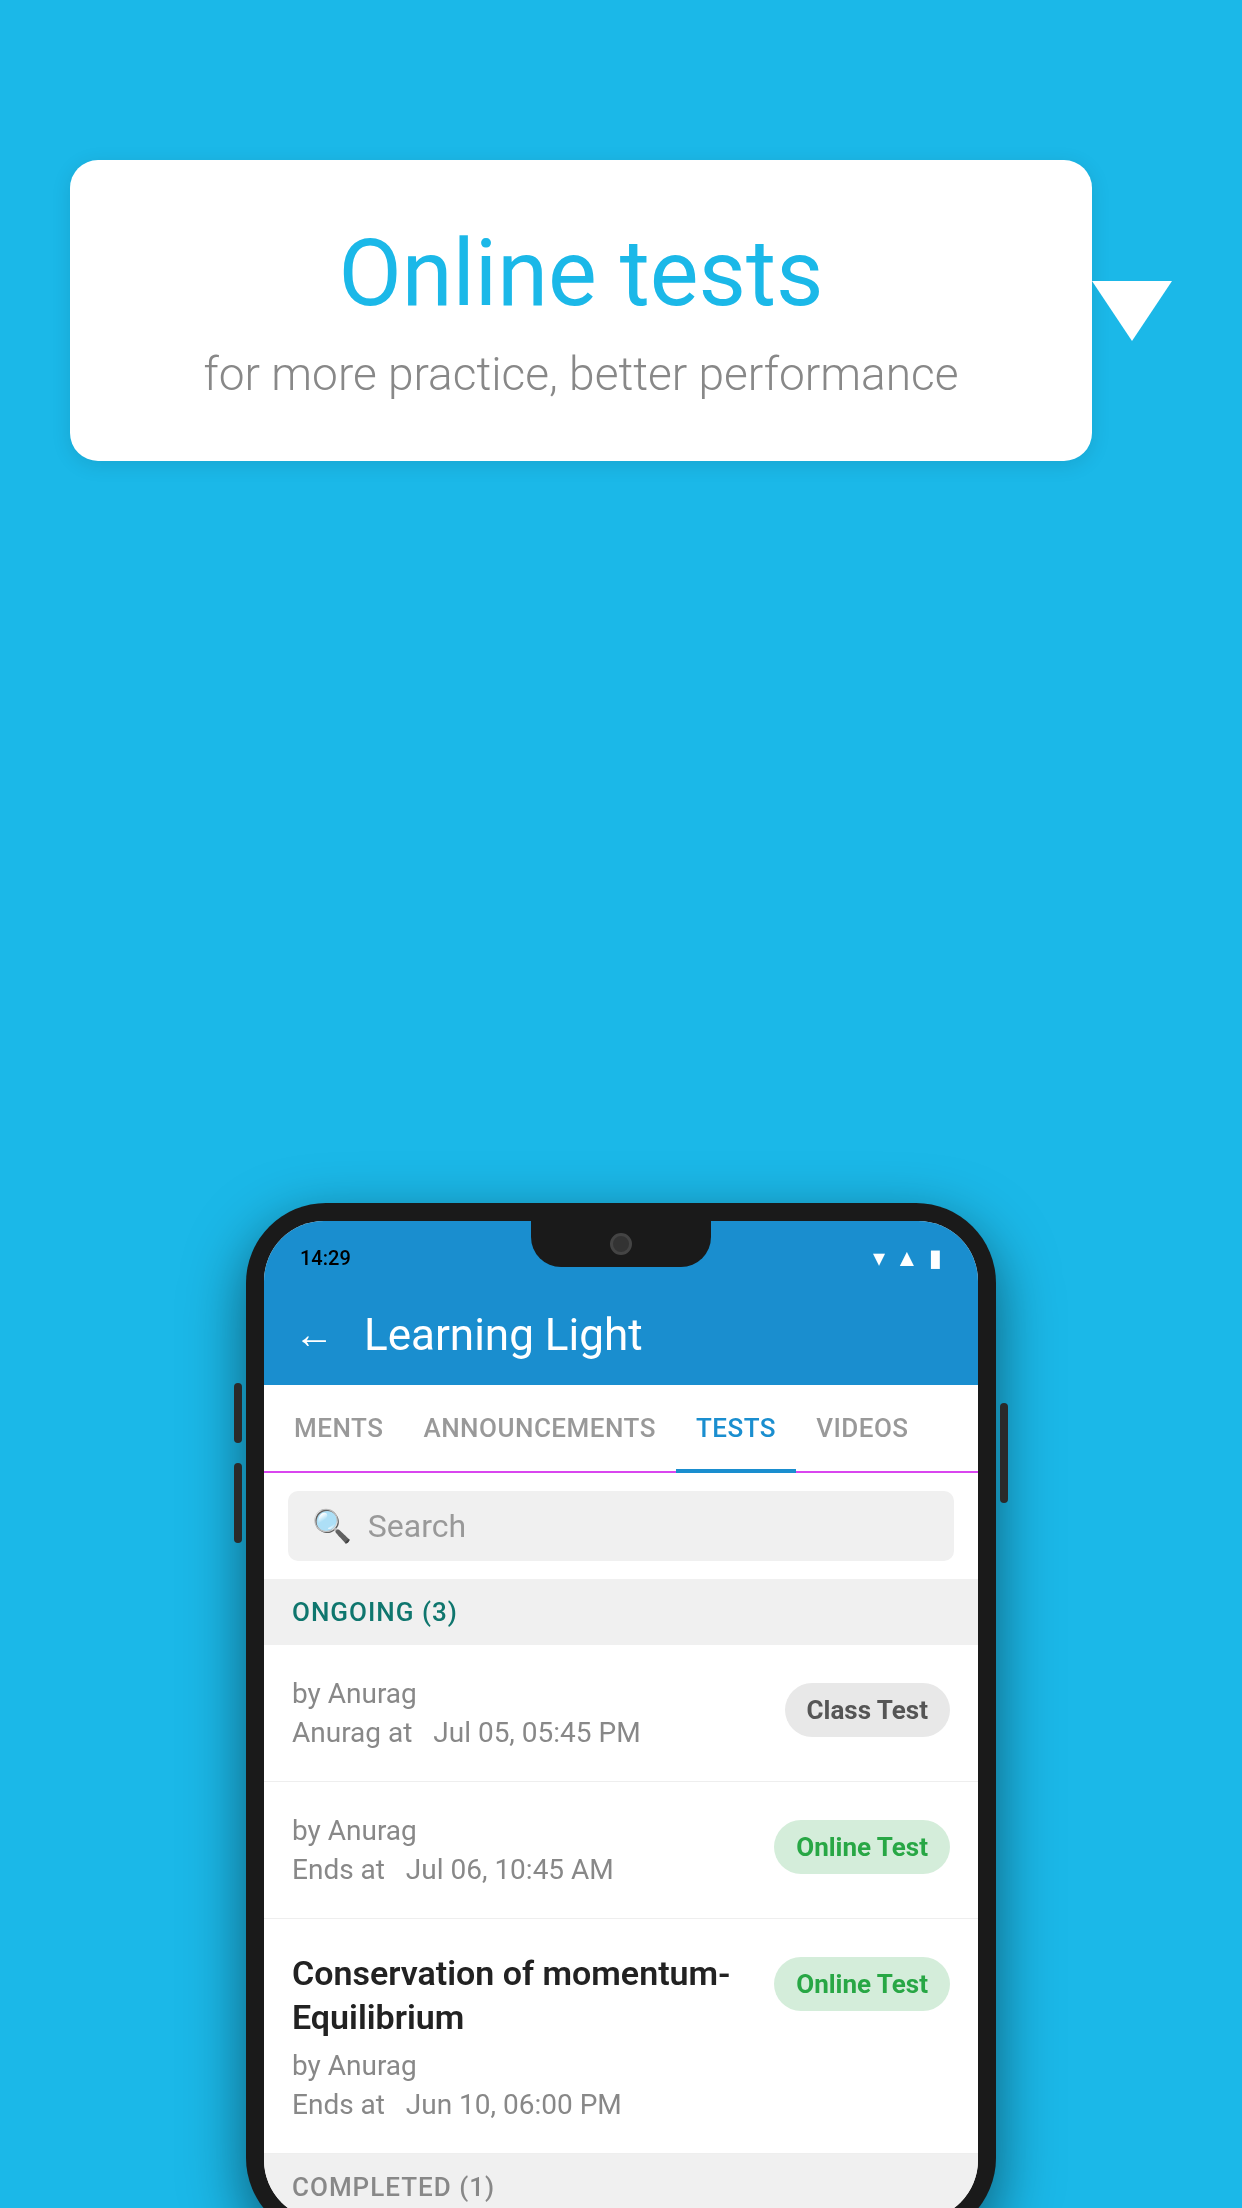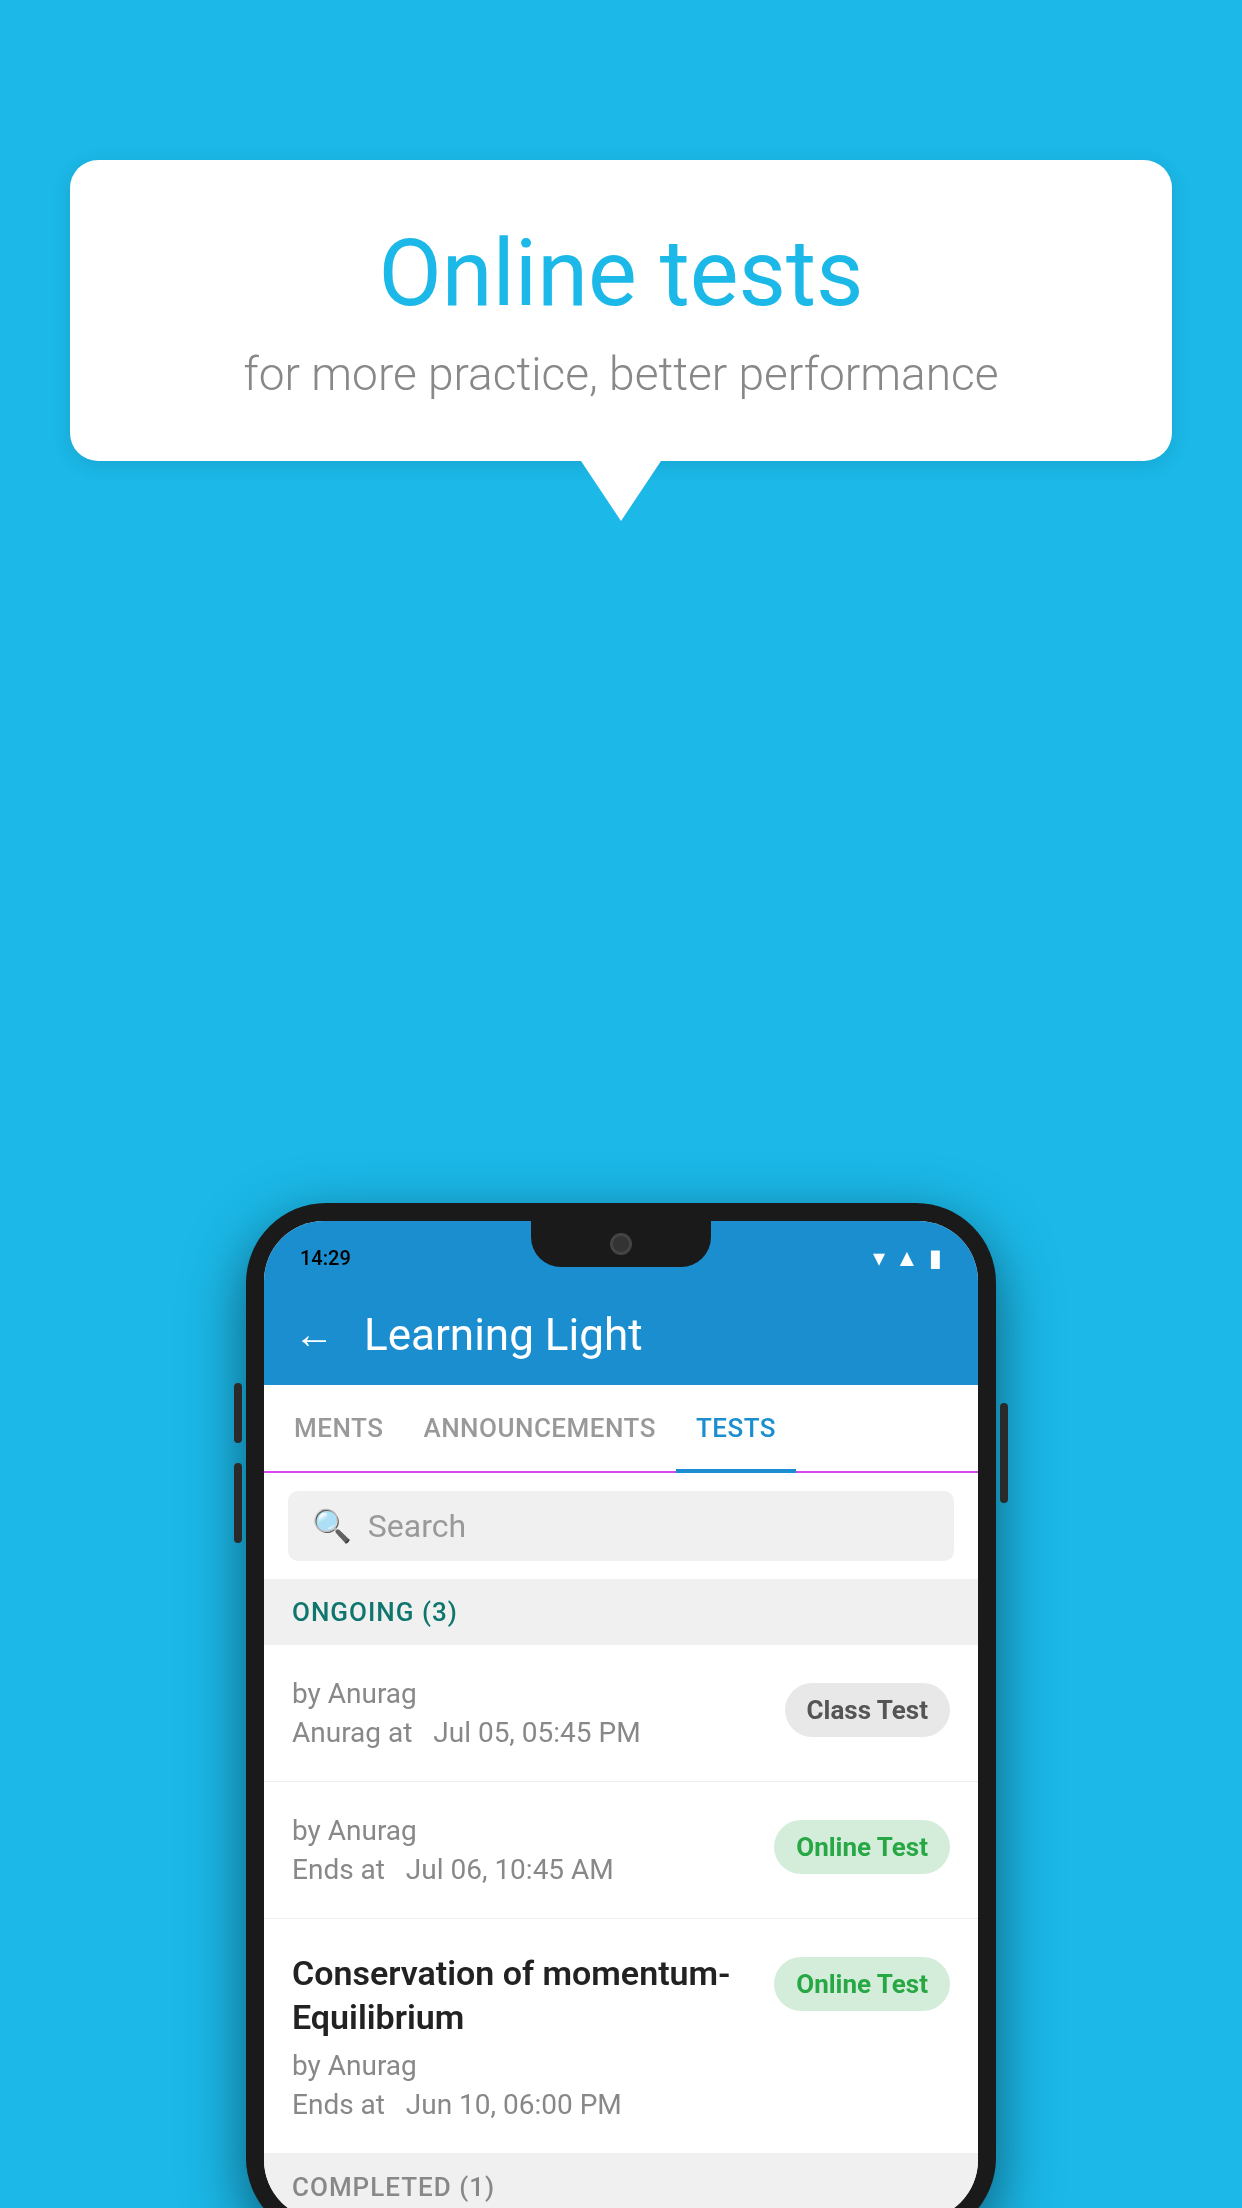--- a/index.html
+++ b/index.html
@@ -13,21 +13,20 @@
       position: relative;
     }
 
     
     .speech-bubble-container {
       position: absolute;
       top: 160px;
       left: 70px;
       right: 70px;
       display: flex;
-      flex-direction: column;
       align-items: center;
     }
 
     .speech-bubble {
       background: white;
       border-radius: 28px;
       padding: 60px 80px;
       width: 100%;
       text-align: center;
       box-shadow: 0 4px 20px rgba(0,0,0,0.1);
@@ -352,20 +351,21 @@
 
         <div class="app-header">
           <span class="back-arrow">←</span>
           <span class="app-title">Learning Light</span>
         </div>
 
         <div class="tabs-bar">
           <div class="tab">MENTS</div>
           <div class="tab">ANNOUNCEMENTS</div>
           <div class="tab active">TESTS</div>
+          <div class="tab">VIDEOS</div>
         </div>
 
         <div class="search-container">
           <div class="search-bar">
             <span class="search-icon-svg">🔍</span>
             <span class="search-placeholder">Search</span>
           </div>
         </div>
 
         <div class="section-label">ONGOING (3)</div>

